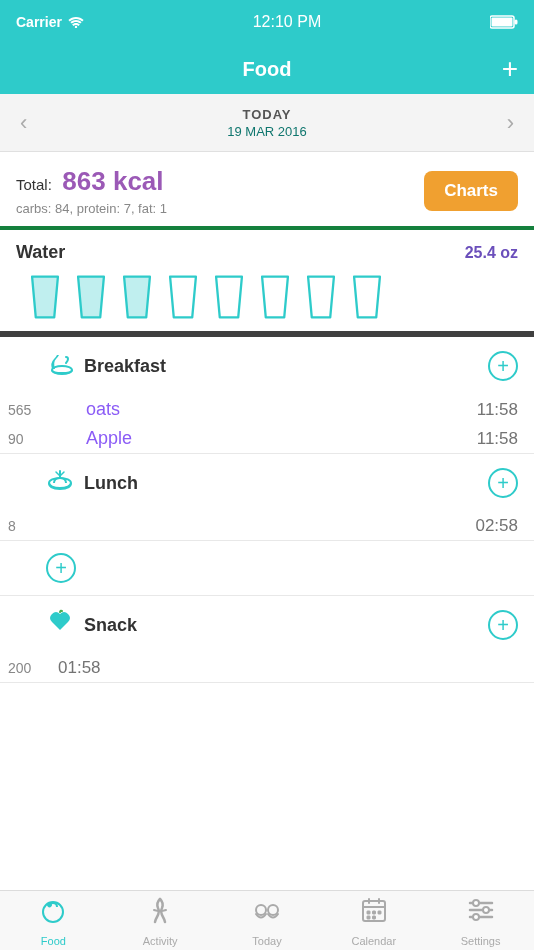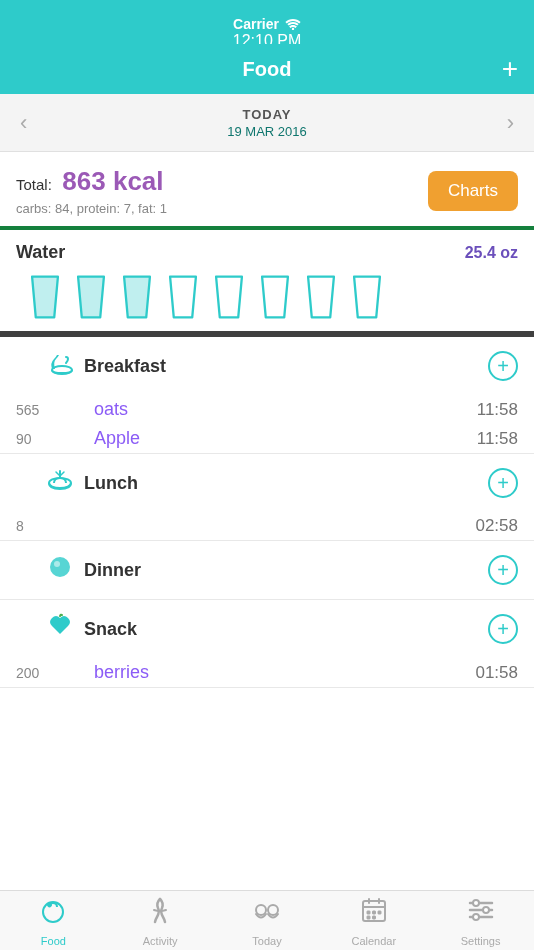--- a/index.html
+++ b/index.html
@@ -13,25 +13,24 @@
       position: relative;
     }
 
     
     .status-bar {
       background: #2ECBCA;
       height: 44px;
       display: flex;
       align-items: center;
       justify-content: space-between;
-      padding: 16px 16px;
+      padding: 6px 16px;
       color: white;
       font-size: 14px;
       font-weight: 600;
-      flex-direction: column;
     }
     .status-bar .carrier { font-size: 14px; font-weight: 600; display: flex; align-items: center; gap: 6px; }
     .status-bar .time { font-size: 16px; font-weight: 400; }
     .status-bar .battery { display: flex; align-items: center; }
 
     
     .nav-bar {
       background: #2ECBCA;
       height: 50px;
       display: flex;
@@ -98,21 +97,21 @@
     .total-label { font-size: 15px; color: #333; display: inline; }
     .total-kcal { font-size: 26px; font-weight: 700; color: #9B59B6; margin-left: 6px; }
     .total-macros { font-size: 13px; color: #888; margin-top: 4px; }
     .charts-btn {
       background: #F0A030;
       color: white;
       border: none;
       border-radius: 8px;
       padding: 10px 20px;
       font-size: 17px;
-      font-weight: 400;
+      font-weight: 700;
       cursor: pointer;
     }
 
     
     .water-section {
       padding: 12px 16px 10px 16px;
       border-bottom: 6px solid #404040;
     }
     .water-header {
       display: flex;
@@ -157,21 +156,21 @@
       align-items: center;
       justify-content: center;
       color: #2ECBCA;
       font-size: 20px;
       cursor: pointer;
       font-weight: 300;
     }
     .meal-item {
       display: flex;
       align-items: center;
-      padding: 4px 16px 4px 16px;
+      padding: 4px 16px 4px 8px;
     }
     .meal-item-cal { color: #888; font-size: 14px; width: 50px; }
     .meal-item-name { color: #8b5cf6; font-size: 18px; flex: 1; margin-left: 28px; }
     .meal-item-time { color: #737373; font-size: 17px; }
 
     
     .tab-bar {
       position: absolute;
       bottom: 0;
       left: 0;
@@ -323,44 +322,36 @@
     <div class="add-circle">+</div>
   </div>
         <div class="meal-item">
       <span class="meal-item-cal">8</span>
       <span class="meal-item-name"></span>
       <span class="meal-item-time">02:58</span>
     </div>
       </div>
       <div class="meal-section">
         <div class="meal-header">
-    <div class="meal-header-left">
-      <span class="meal-icon"><svg width="28" height="28" viewBox="0 0 28 28" fill="none" xmlns="http://www.w3.org/2000/svg">
-    <circle cx="14" cy="14" r="9" stroke="#2ECBCA" stroke-width="2" fill="#2ECBCA" opacity="0.8"></circle>
-    <circle cx="11" cy="11" r="3" fill="white" opacity="0.5"></circle>
-  </svg></span>
-      <span class="meal-title">Dinner</span>
-    </div>
     <div class="add-circle">+</div>
   </div>
       </div>
       <div class="meal-section">
         <div class="meal-header">
     <div class="meal-header-left">
       <span class="meal-icon"><svg width="28" height="28" viewBox="0 0 28 28" fill="none" xmlns="http://www.w3.org/2000/svg">
     <path d="M14 6 Q18 2 22 6 Q26 10 22 14 Q18 18 14 22 Q10 18 6 14 Q2 10 6 6 Q10 2 14 6Z" fill="#2ECBCA"></path>
     <path d="M14 4 Q15 2 16 3" stroke="#4CAF50" stroke-width="2" stroke-linecap="round"></path>
   </svg></span>
       <span class="meal-title">Snack</span>
     </div>
     <div class="add-circle">+</div>
   </div>
         <div class="meal-item">
       <span class="meal-item-cal">200</span>
-      <span class="meal-item-name">berries</span>
       <span class="meal-item-time">01:58</span>
     </div>
       </div>
     </div>
 
 </div>
 
 <div class="tab-bar" id="tab-bar">
 
 <div class="tab-item">

